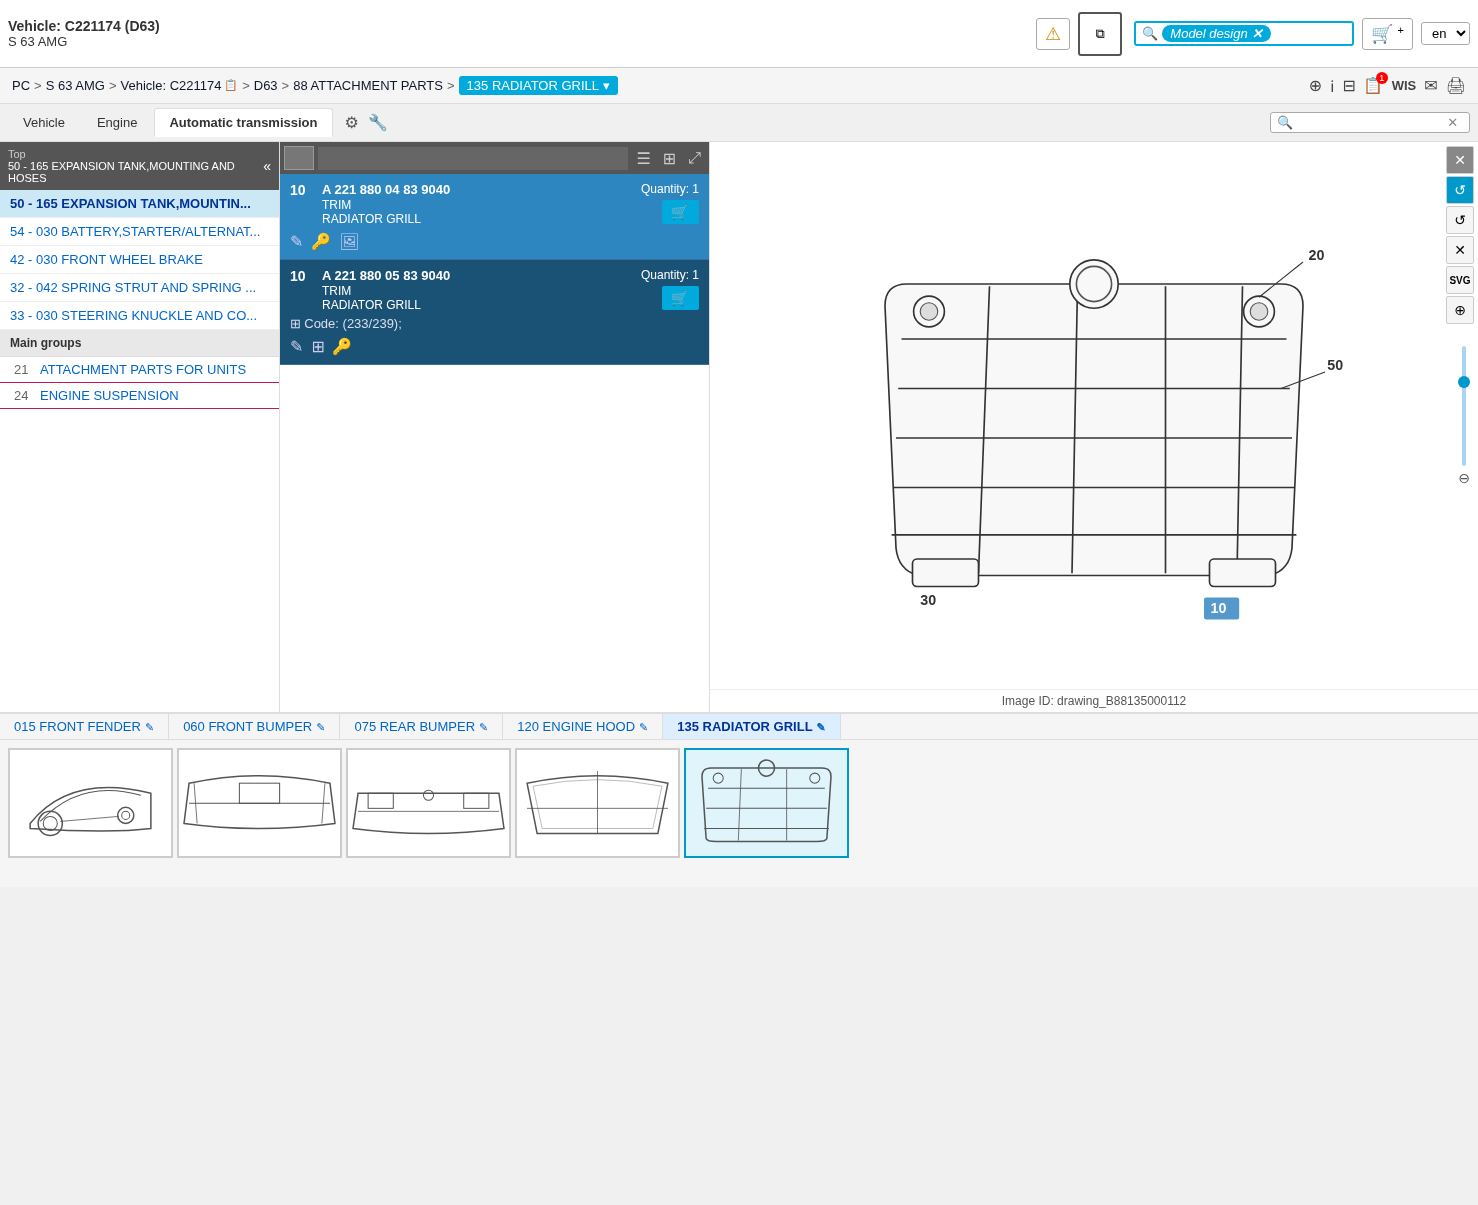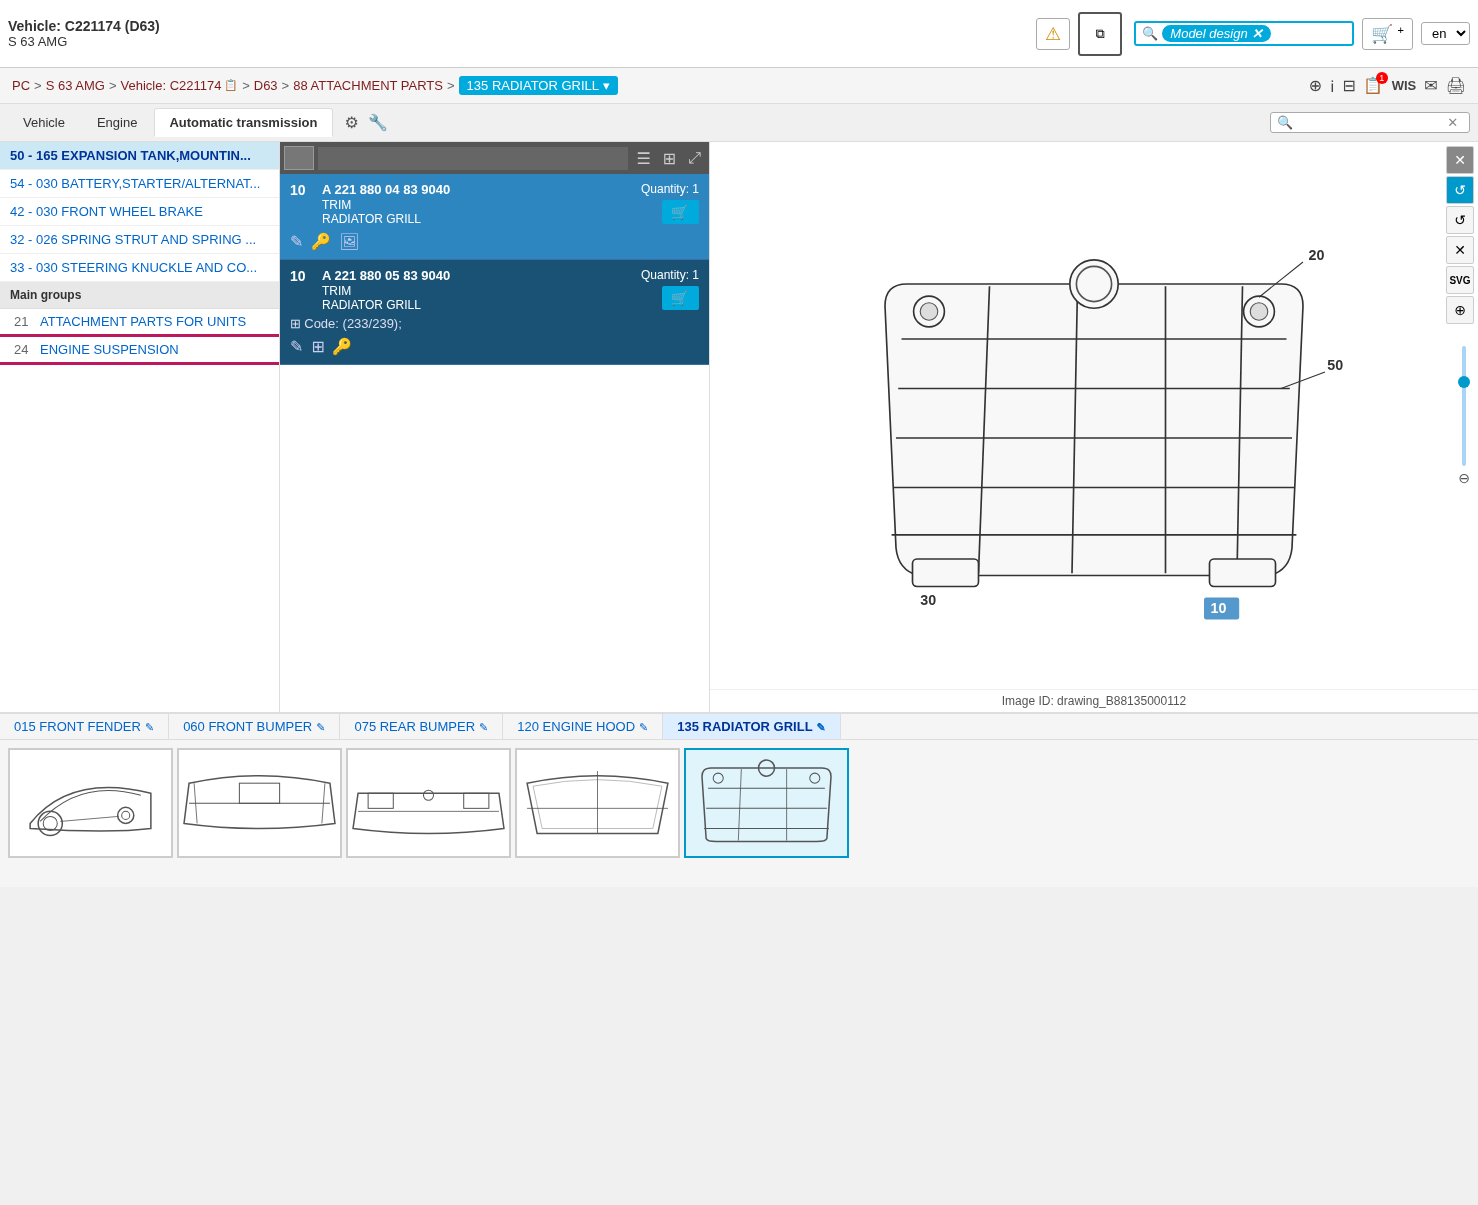--- a/index.html
+++ b/index.html
@@ -57,21 +57,21 @@
     .breadcrumb-bar {
       background: #f5f5f5;
       border-bottom: 1px solid #ddd;
       padding: 6px 12px;
       display: flex;
       align-items: center;
       justify-content: space-between;
       height: 36px;
     }
     .breadcrumb { display: flex; align-items: center; gap: 4px; }
-    .breadcrumb a { color: #7f1d1d; text-decoration: none; font-size: 13px; }
+    .breadcrumb a { color: #0f172a; text-decoration: none; font-size: 13px; }
     .breadcrumb .sep { color: #666; }
     .breadcrumb .active {
       background: #00aadd;
       color: #fff;
       padding: 2px 8px;
       border-radius: 3px;
       display: flex; align-items: center; gap: 4px;
     }
     .breadcrumb-icons { display: flex; gap: 8px; align-items: center; }
     .bc-icon { cursor: pointer; color: #444; font-size: 16px; }
@@ -156,21 +156,21 @@
       background: #e8e8e8;
       padding: 6px 10px;
       font-weight: bold;
       font-size: 12px;
       color: #333;
       border-bottom: 1px solid #ddd;
     }
     .sidebar-group-item {
       padding: 5px 10px 5px 14px;
       cursor: pointer;
-      border-bottom: 3px solid #be185d;
+      border-bottom: 1px solid #be185d;
       font-size: 12px;
       color: #0066cc;
       display: flex;
       gap: 6px;
     }
     .sidebar-group-num { color: #666; min-width: 20px; }
 
     
     .center-panel {
       flex: 1;
@@ -456,33 +456,40 @@
   <div class="tab-search">
     <span style="color:#888; margin-right:4px;">🔍</span>
     <input type="text" placeholder="" style="border: none; outline: none; width: 150px;">
     <span style="color:#888; cursor:pointer;">✕</span>
   </div>
 </div>
 
 <div class="main-area" style="height: 570px;">
 
   <div class="sidebar">
+    <div class="sidebar-header">
+      <div style="display:flex;flex-direction:column;">
+        <span style="font-size:11px;color:#ccc;">Top</span>
+        <span style="font-size:11px;">50 - 165 EXPANSION TANK,MOUNTING AND HOSES</span>
+      </div>
+      <span class="collapse-btn">«</span>
+    </div>
     <div class="sidebar-list">
 
       <div class="sidebar-item active">
         <span>50 - 165 EXPANSION TANK,MOUNTIN...</span>
       </div>
       <div class="sidebar-item">
         <span>54 - 030 BATTERY,STARTER/ALTERNAT...</span>
       </div>
       <div class="sidebar-item">
         <span>42 - 030 FRONT WHEEL BRAKE</span>
       </div>
       <div class="sidebar-item">
-        <span>32 - 026 SPRING STRUT AND SPRING ...</span>
+        <span>32 - 042 SPRING STRUT AND SPRING ...</span>
       </div>
       <div class="sidebar-item">
         <span>33 - 030 STEERING KNUCKLE AND CO...</span>
       </div>
 
       <div class="sidebar-divider">Main groups</div>
 
       <div class="sidebar-group-item">
         <span class="sidebar-group-num">21</span>
         <span>ATTACHMENT PARTS FOR UNITS</span>

